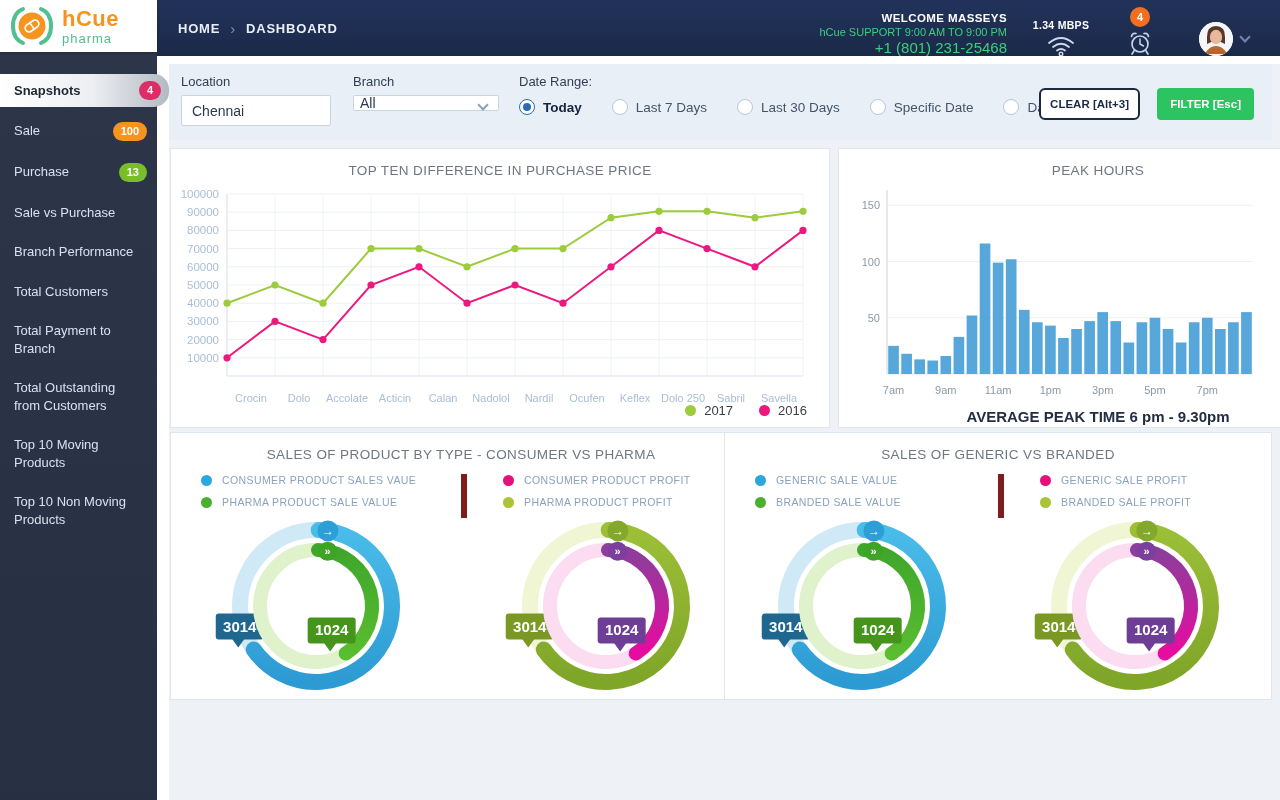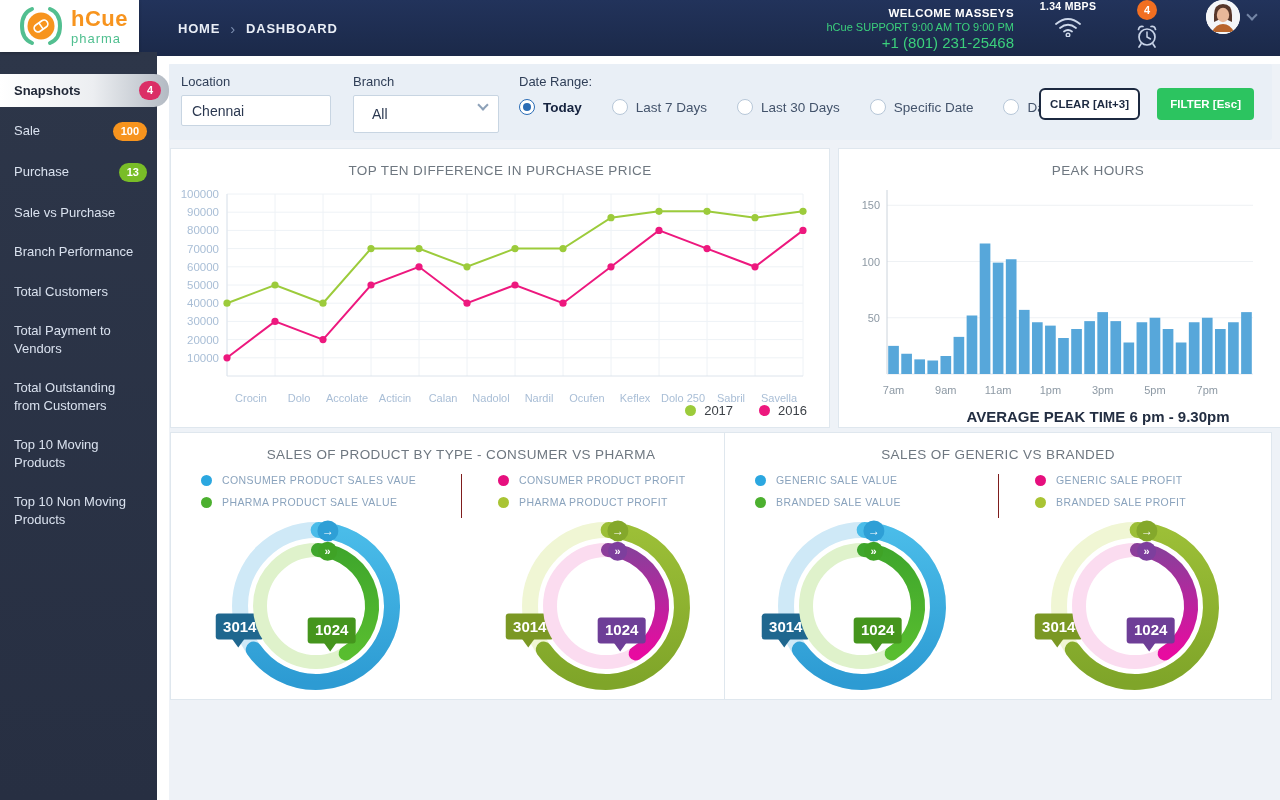--- a/index.html
+++ b/index.html
@@ -3,30 +3,30 @@
 <meta charset="utf-8">
 <style>
   * { margin:0; padding:0; box-sizing:border-box; }
   html,body { width:1280px; height:800px; overflow:hidden; }
   body { font-family:"Liberation Sans", sans-serif; background:#eef2f7; position:relative; }
   .stage { position:absolute; inset:0; width:1280px; height:800px; background:#eef2f7; }
 
   
   .header { position:absolute; top:0; left:0; width:1280px; height:56px;
             background:linear-gradient(180deg,#22335b 0%,#1b2949 100%); display:flex; }
-  .logo-box { position:absolute; left:0; top:0; width:139px; height:52px; background:#ffffff;
-              display:flex; align-items:center; padding-left:19px; z-index:5;
+  .logo-box { position:absolute; left:0; top:0; width:157px; height:52px; background:#ffffff;
+              display:flex; align-items:center; padding-left:10px; z-index:5;
               box-shadow:0 1px 3px rgba(0,0,0,.25); }
   .logo-text { margin-left:8px; line-height:1; }
   .logo-text .t1 { color:#f7941e; font-size:22px; font-weight:bold; letter-spacing:.5px; }
   .logo-text .t2 { color:#4fbf8f; font-size:13px; margin-top:2px; letter-spacing:1px; }
   .breadcrumb { position:absolute; left:178px; top:0; height:56px; display:flex; align-items:center;
                 color:#e9eef6; font-size:13px; font-weight:bold; letter-spacing:.8px; }
   .breadcrumb .sep { color:#7e90b2; margin:0 10px; font-size:15px; font-weight:normal; }
-  .head-right { position:absolute; right:5px; top:0; height:64px; display:flex; align-items:flex-start; }
+  .head-right { position:absolute; right:12px; top:0; height:56px; display:flex; align-items:flex-end; }
   .welcome-block { text-align:right; padding:7px 14px 0 0; }
   .welcome { color:#ffffff; font-size:11.5px; font-weight:bold; letter-spacing:.4px; }
   .support { color:#3bd07c; font-size:11px; margin-top:2px; }
   .phone   { color:#3bd07c; font-size:15px; font-weight:normal; margin-top:1px; }
   .hsep { width:1px; background:#2e3e63; }
   .speed-block, .alarm-block { width:78px; display:flex; flex-direction:column; align-items:center; justify-content:center; gap:3px; }
   .speed-label { color:#ffffff; font-size:10.5px; font-weight:bold; letter-spacing:.3px; }
   .alarm-badge { width:20px; height:20px; border-radius:50%; background:#f26f21; color:#fff;
                  font-size:11px; font-weight:bold; display:flex; align-items:center; justify-content:center; }
   .avatar-block { width:88px; display:flex; align-items:center; justify-content:center; gap:8px; }
@@ -56,22 +56,22 @@
   .filter-card { position:absolute; left:169px; top:64px; width:1103px; height:76px;
                  background:#e9eff6; border-radius:2px; z-index:4; }
   .f-label { font-size:13px; color:#2f3e57; }
   .f-group { position:absolute; top:10px; }
   .g-location { left:12px; }
   .g-branch { left:184px; }
   .g-date { left:350px; }
   .f-input { margin-top:6px; width:150px; height:31px; background:#fff; border:1px solid #c8d5e2;
              border-radius:2px; font-size:14px; color:#2b3850; padding:0 10px; font-family:inherit; }
   .f-select-wrap { position:relative; margin-top:6px; width:146px; }
-  .f-select { width:146px; height:38px; background:#fff; border:1px solid #c8d5e2; border-radius:2px;
-              font-size:14px; color:#2b3850; padding:0 18px; display:flex; align-items:center; cursor:pointer; }
+  .f-select { width:146px; height:16px; background:#fff; border:1px solid #c8d5e2; border-radius:2px;
+              font-size:14px; color:#2b3850; padding:0 6px; display:flex; align-items:center; cursor:pointer; }
   .f-select .chev { position:absolute; right:12px; top:10px; border-color:#8da1b8; }
   .radio-row { display:flex; align-items:center; margin-top:10px; }
   .radio { display:flex; align-items:center; cursor:pointer; margin-right:30px; }
   .radio-circle { width:16px; height:16px; border-radius:50%; border:1px solid #b7c7d8; background:#fff;
                   margin-right:8px; position:relative; flex:0 0 auto; }
   .radio span.lbl { font-size:13.5px; color:#43536b; white-space:nowrap; }
   .radio.selected .radio-circle { border-color:#2a6cb5; }
   .radio.selected .radio-circle::after { content:""; position:absolute; left:3px; top:3px; width:8px; height:8px;
                   border-radius:50%; background:#2a6cb5; }
   .radio.selected span.lbl { color:#16233f; font-weight:bold; }
@@ -89,21 +89,21 @@
   .donut-card1 { left:170px; top:432px; width:582px; height:268px; }
   .donut-card2 { left:724px; top:432px; width:548px; height:268px; }
   .chart-body { margin-top:4px; }
   .line-legend { position:absolute; right:22px; bottom:9px; display:flex; align-items:center; gap:26px; }
   .line-legend .li { display:flex; align-items:center; gap:8px; font-size:13px; color:#3c4147; }
   .dot { width:11px; height:11px; border-radius:50%; display:inline-block; flex:0 0 auto; }
   .peak-caption { text-align:center; font-size:15px; font-weight:bold; color:#232e42; margin-top:0px; }
 
   .donut-legends { display:flex; margin-top:12px; }
   .dl-col { width:50%; padding-left:30px; }
-  .dl-col.right { border-left:1px solid #7f1d1d; padding-left:36px; }
+  .dl-col.right { border-left:6px solid #7f1d1d; padding-left:36px; }
   .dl-item { display:flex; align-items:center; gap:10px; margin-bottom:10px; }
   .dl-item span.txt { font-size:10.5px; letter-spacing:.4px; color:#8aa3bd; }
   .donut-row { display:flex; }
   .donut-slot { width:50%; display:flex; justify-content:center; }
 </style>
 </head>
 <body>
 
 <div class="stage">
 
@@ -188,21 +188,21 @@
       <div class="side-item wide">
         <span class="si-label">Sale vs Purchase</span>
         </div>
       <div class="side-item wide">
         <span class="si-label">Branch Performance</span>
         </div>
       <div class="side-item wide">
         <span class="si-label">Total Customers</span>
         </div>
       <div class="side-item wide">
-        <span class="si-label">Total Payment to Vendors</span>
+        <span class="si-label">Total Payment to Branch</span>
         </div>
       <div class="side-item wide">
         <span class="si-label">Total Outstanding from Customers</span>
         </div>
       <div class="side-item wide">
         <span class="si-label">Top 10 Moving Products</span>
         </div>
       <div class="side-item wide">
         <span class="si-label">Top 10 Non Moving Products</span>
         </div>

